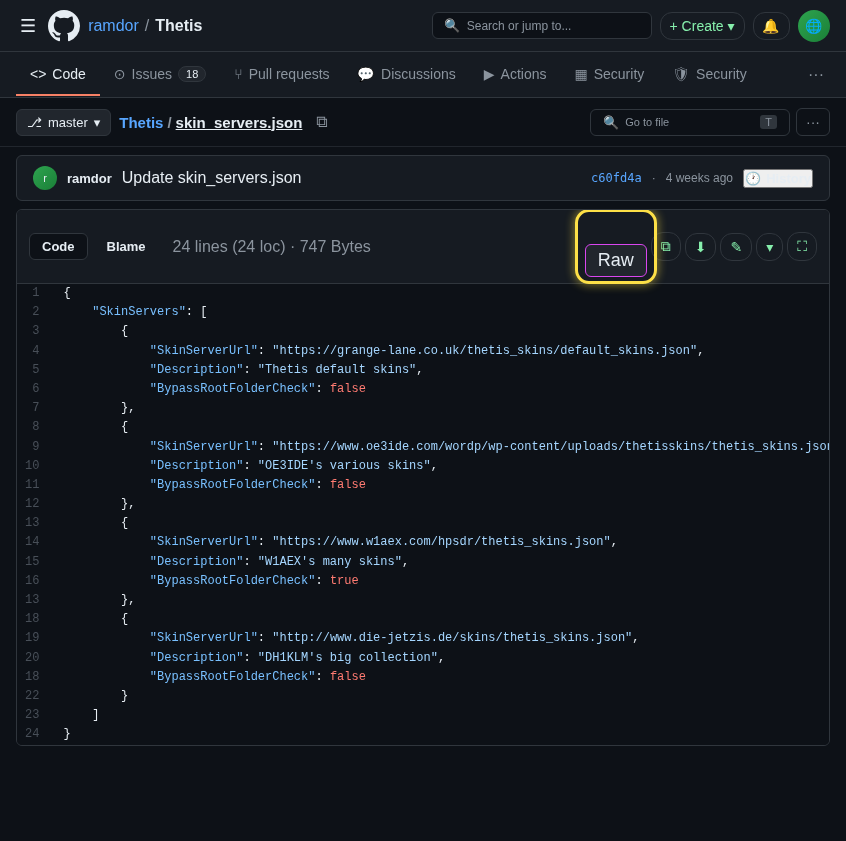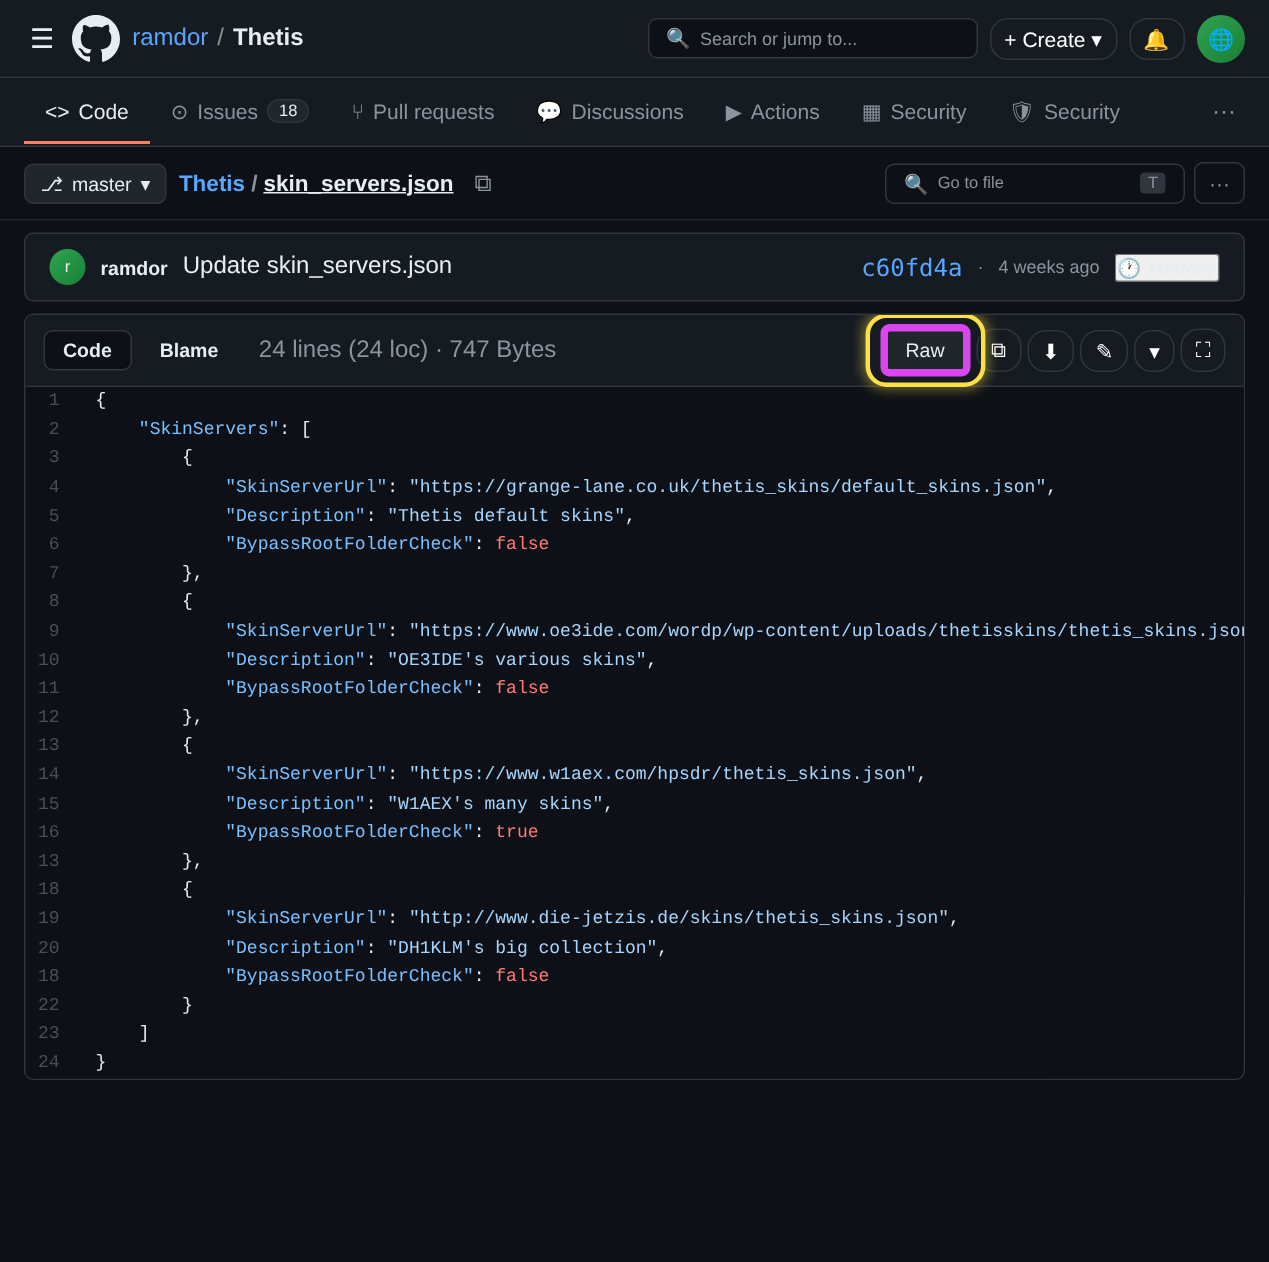--- a/index.html
+++ b/index.html
@@ -212,21 +212,21 @@
     .commit-meta {
       margin-left: auto;
       display: flex;
       align-items: center;
       gap: 10px;
       color: #8b949e;
       font-size: 12px;
     }
     .commit-sha {
       color: #58a6ff;
-      font-size: 16px;
+      font-size: 12px;
       font-family: monospace;
     }
     .history-btn {
       display: flex;
       align-items: center;
       gap: 5px;
       color: #e6edf3;
       font-size: 13px;
       cursor: pointer;
       font-weight: 600;
@@ -268,34 +268,35 @@
       margin-left: 8px;
     }
     .code-actions {
       margin-left: auto;
       display: flex;
       align-items: center;
       gap: 4px;
     }
     .raw-btn {
       background: #21262d;
-      border: 5px solid #d946ef;
+      border: 1px solid #d946ef;
       border-radius: 6px;
       color: #e6edf3;
       padding: 5px 12px;
-      font-size: 13px;
+      font-size: 18px;
       cursor: pointer;
       font-weight: 500;
       position: relative;
+      margin-top: 28px;
     }
     .icon-action {
       background: none;
       border: 1px solid #30363d;
       border-radius: 12px;
-      color: #ffffff;
+      color: #86efac;
       padding: 5px 9px;
       cursor: pointer;
       font-size: 14px;
     }
     .code-body {
       background: #0d1117;
       overflow-x: auto;
     }
     .code-table {
       width: 100%;

